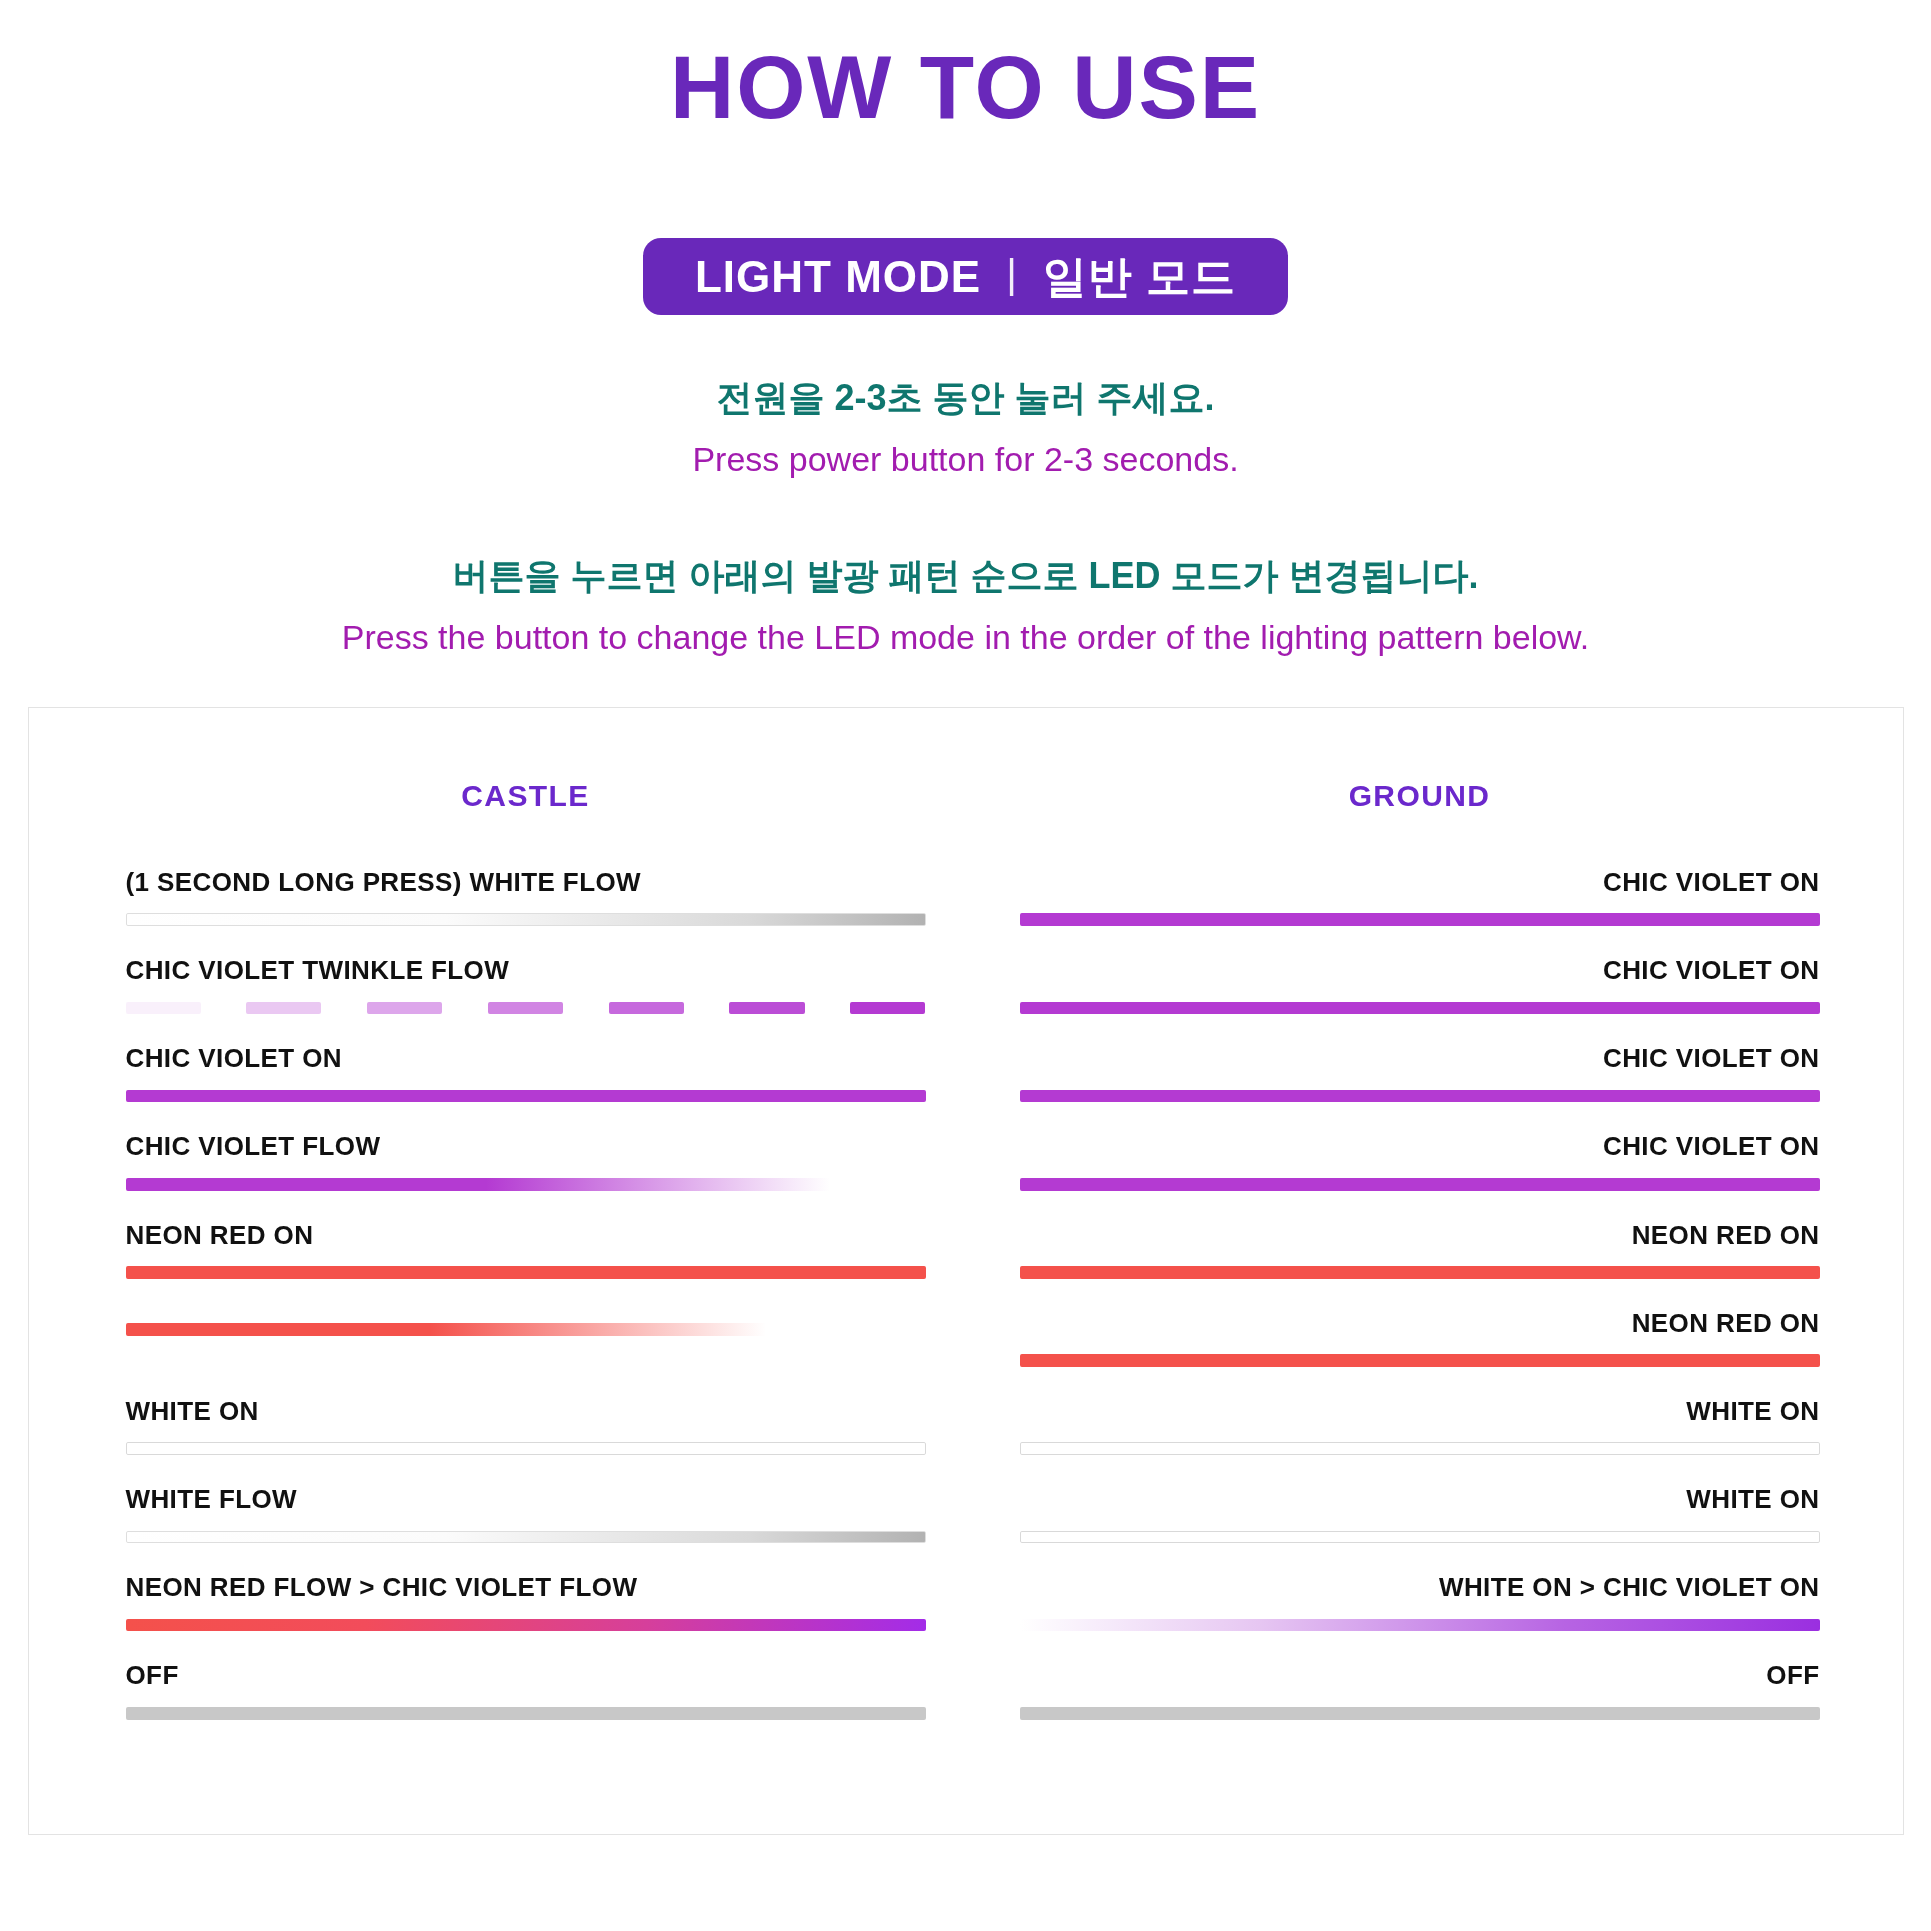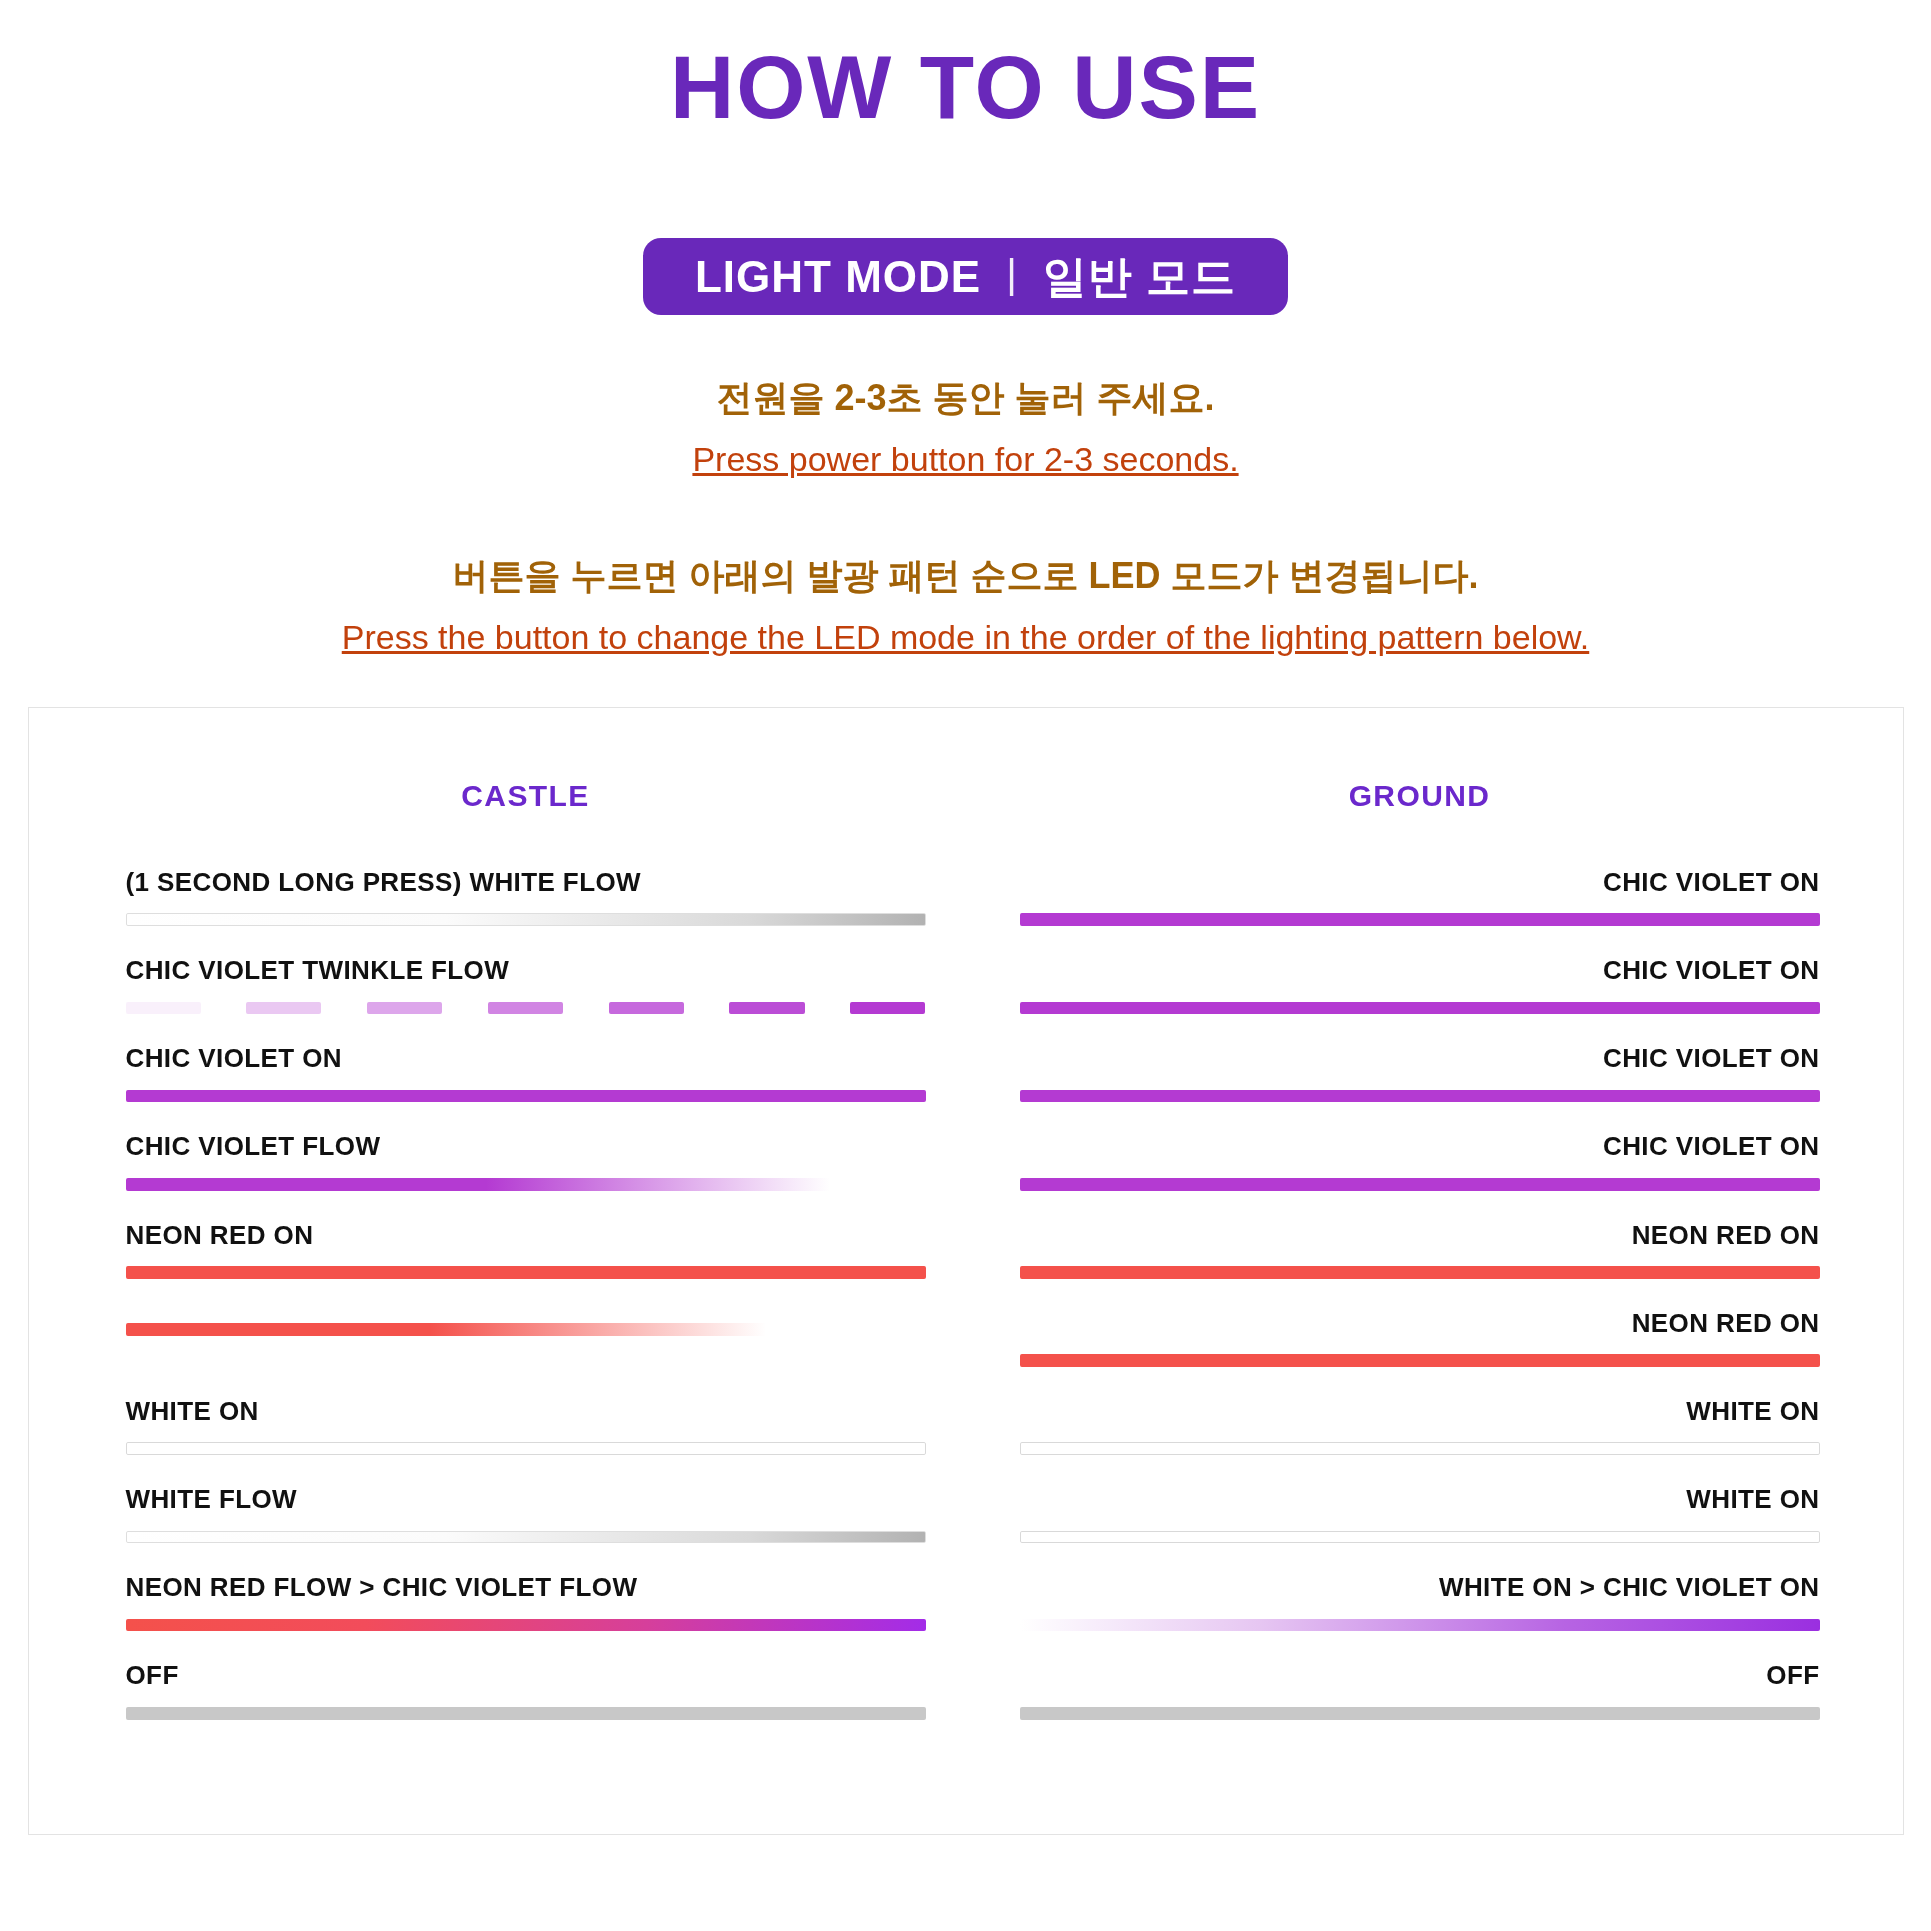--- a/index.html
+++ b/index.html
@@ -32,26 +32,26 @@
   .badge-wrap{text-align:center;margin-top:100px;}
   .badge{
     display:inline-flex;align-items:center;gap:25px;
     background:var(--purple);color:#ffffff;
     font-size:44px;font-weight:800;letter-spacing:1px;
     padding:16.4px 52px;border-radius:18px;line-height:1;
   }
   .badge .divider{font-weight:400;font-size:41px;opacity:.92;transform:translateY(-1.9px);}
   .instr-kr{
     margin:60px 0 0;text-align:center;
-    font-size:36px;font-weight:700;color:#a16207;line-height:1.3;
+    font-size:36px;font-weight:700;color:#0f766e;line-height:1.3;
   }
   .instr-kr.second{margin-top:71px;}
   .instr-en{
     margin:15.4px 0 0;text-align:center;
-    font-size:34px;font-weight:400;color:#c2410c;line-height:1.3;text-decoration:underline;
+    font-size:34px;font-weight:400;color:#a21caf;line-height:1.3;
   }
   .box{
     width:1876px;margin:48px auto 0;
     border:1.9px solid var(--box-border);
     padding:71px 83px 85px 97px;
   }
   .grid2{display:grid;grid-template-columns:1fr 1fr;column-gap:94px;}
   .col-h{
     text-align:center;color:var(--header-purple);
     font-size:30px;font-weight:800;letter-spacing:1.4px;

